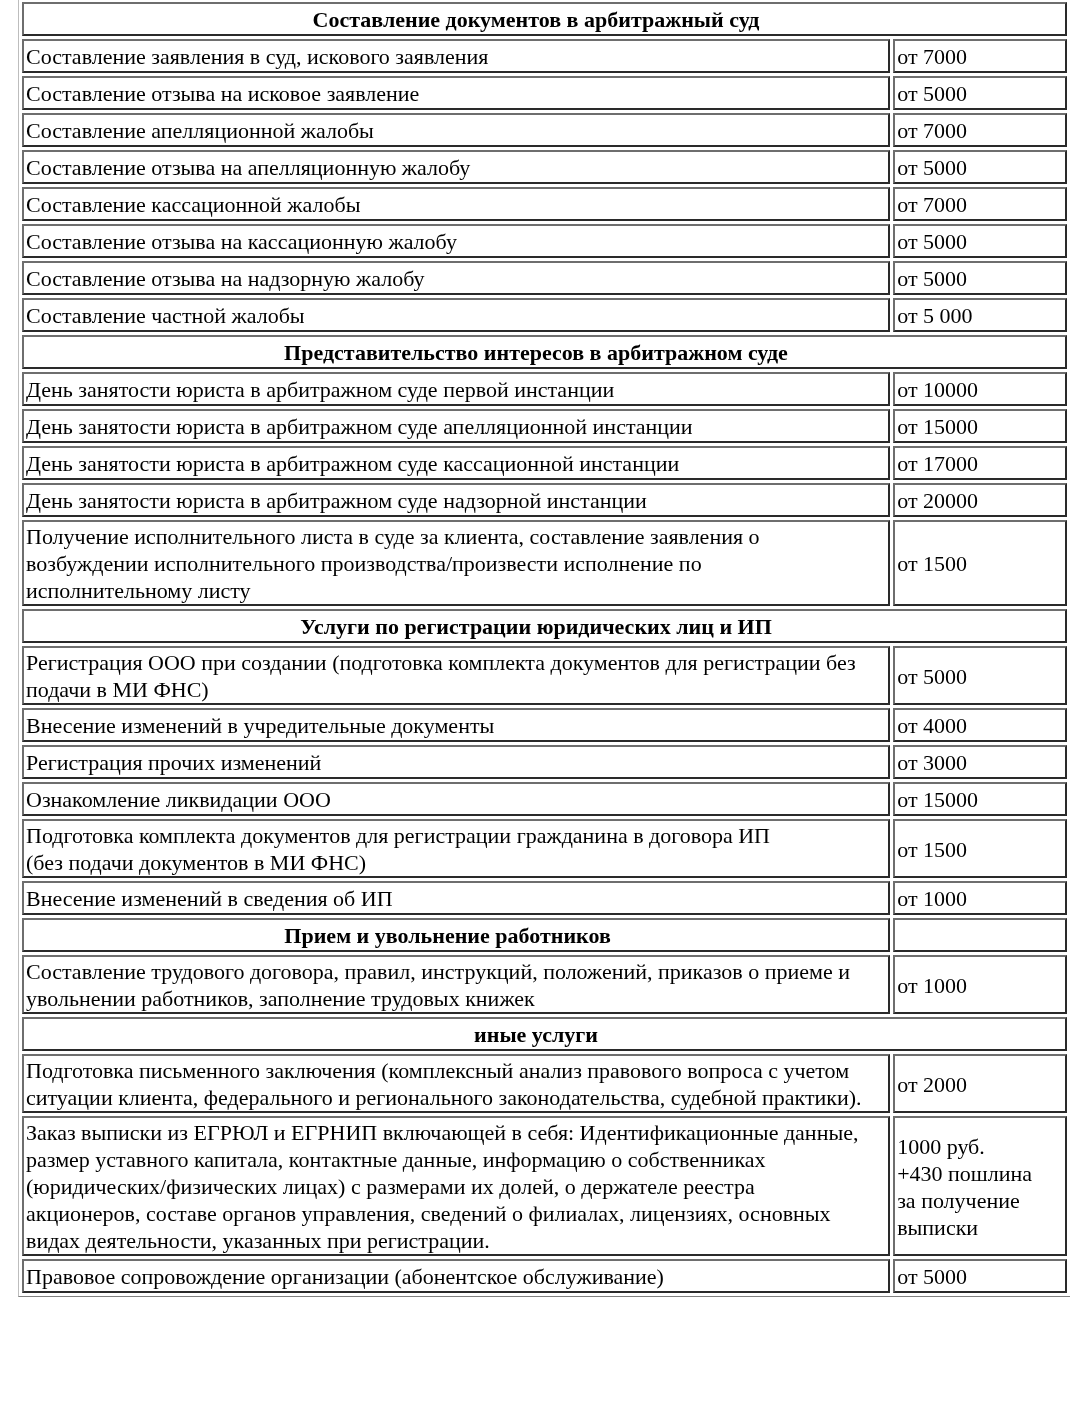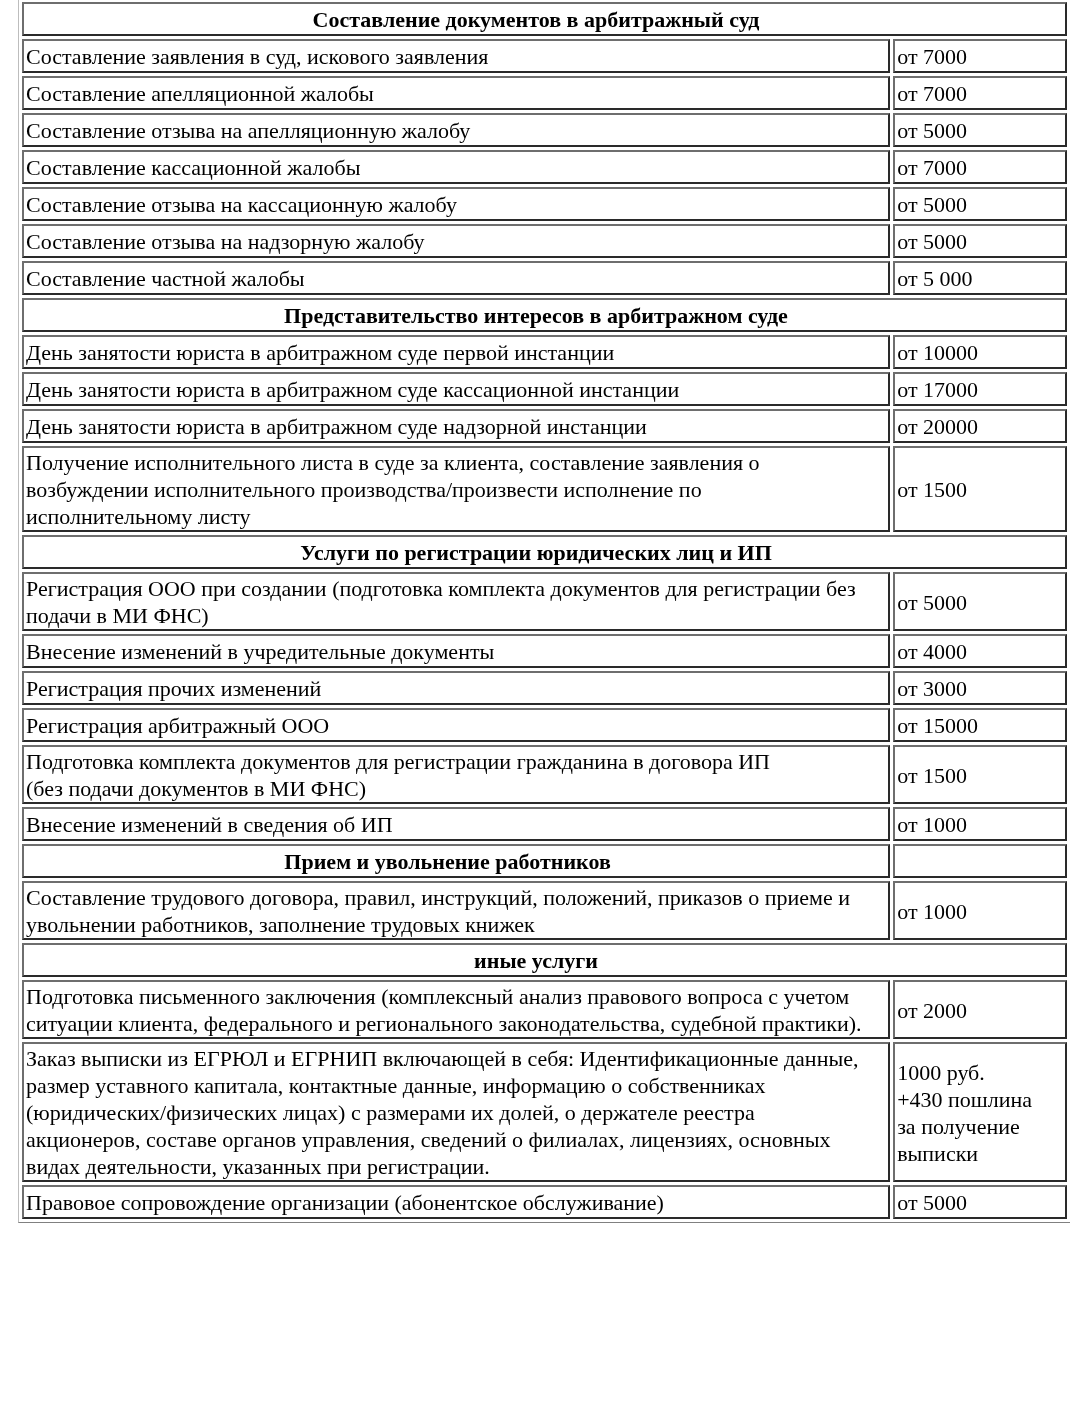--- a/index.html
+++ b/index.html
@@ -54,20 +54,24 @@
   <tbody>
 
     <tr>
       <td class="section-header" colspan="2">Составление документов в арбитражный суд</td>
     </tr>
     <tr>
         <td class="service single">Составление заявления в суд, искового заявления</td>
         <td class="price">от 7000</td>
       </tr>
     <tr>
+        <td class="service single">Составление отзыва на исковое заявление</td>
+        <td class="price">от 5000</td>
+      </tr>
+    <tr>
         <td class="service single">Составление апелляционной жалобы</td>
         <td class="price">от 7000</td>
       </tr>
     <tr>
         <td class="service single">Составление отзыва на апелляционную жалобу</td>
         <td class="price">от 5000</td>
       </tr>
     <tr>
         <td class="service single">Составление кассационной жалобы</td>
         <td class="price">от 7000</td>
@@ -86,20 +90,24 @@
       </tr>
 
     <tr>
       <td class="section-header" colspan="2">Представительство интересов в арбитражном суде</td>
     </tr>
     <tr>
         <td class="service single">День занятости юриста в арбитражном суде первой инстанции</td>
         <td class="price">от 10000</td>
       </tr>
     <tr>
+        <td class="service single">День занятости юриста в арбитражном суде апелляционной инстанции</td>
+        <td class="price">от 15000</td>
+      </tr>
+    <tr>
         <td class="service single">День занятости юриста в арбитражном суде кассационной инстанции</td>
         <td class="price">от 17000</td>
       </tr>
     <tr>
         <td class="service single">День занятости юриста в арбитражном суде надзорной инстанции</td>
         <td class="price">от 20000</td>
       </tr>
     <tr>
         <td class="service">Получение исполнительного листа в суде за клиента, составление заявления о возбуждении исполнительного производства/произвести исполнение по исполнительному листу</td>
         <td class="price">от 1500</td>
@@ -114,21 +122,21 @@
       </tr>
     <tr>
         <td class="service single">Внесение изменений в учредительные документы</td>
         <td class="price">от 4000</td>
       </tr>
     <tr>
         <td class="service single">Регистрация прочих изменений</td>
         <td class="price">от 3000</td>
       </tr>
     <tr>
-        <td class="service single">Регистрация арбитражный ООО</td>
+        <td class="service single">Ознакомление ликвидации ООО</td>
         <td class="price">от 15000</td>
       </tr>
     <tr>
         <td class="service pre">Подготовка комплекта документов для регистрации гражданина в договора ИП
 (без подачи документов в МИ ФНС)</td>
         <td class="price">от 1500</td>
       </tr>
     <tr>
         <td class="service single">Внесение изменений в сведения об ИП</td>
         <td class="price">от 1000</td>

